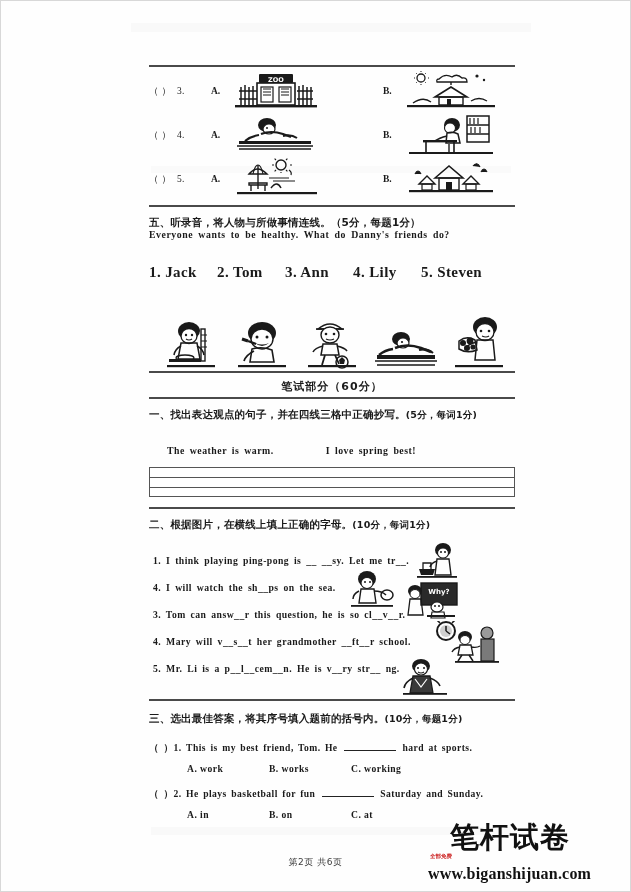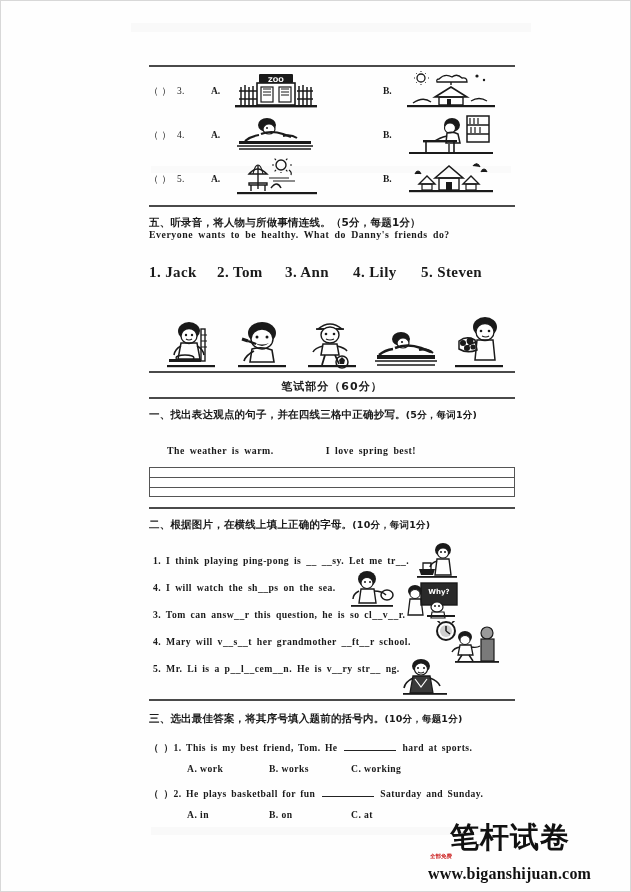--- a/index.html
+++ b/index.html
@@ -627,20 +627,23 @@
   </div>
 
   <div class="col" style="top:808px;">
     <div class="mc-opts">
       <span>A. in</span>
       <span>B. on</span>
       <span>C. at</span>
     </div>
   </div>
 
+  <div class="footer">
+    <span>第2页  共6页</span>
+  </div>
 
   <div class="watermark">
     <div class="wm-cn">笔杆试卷</div>
     <div class="wm-free">全部免费</div>
     <div class="wm-url">www.biganshijuan.com</div>
   </div>
 
 </div>
 
 </body></html>

